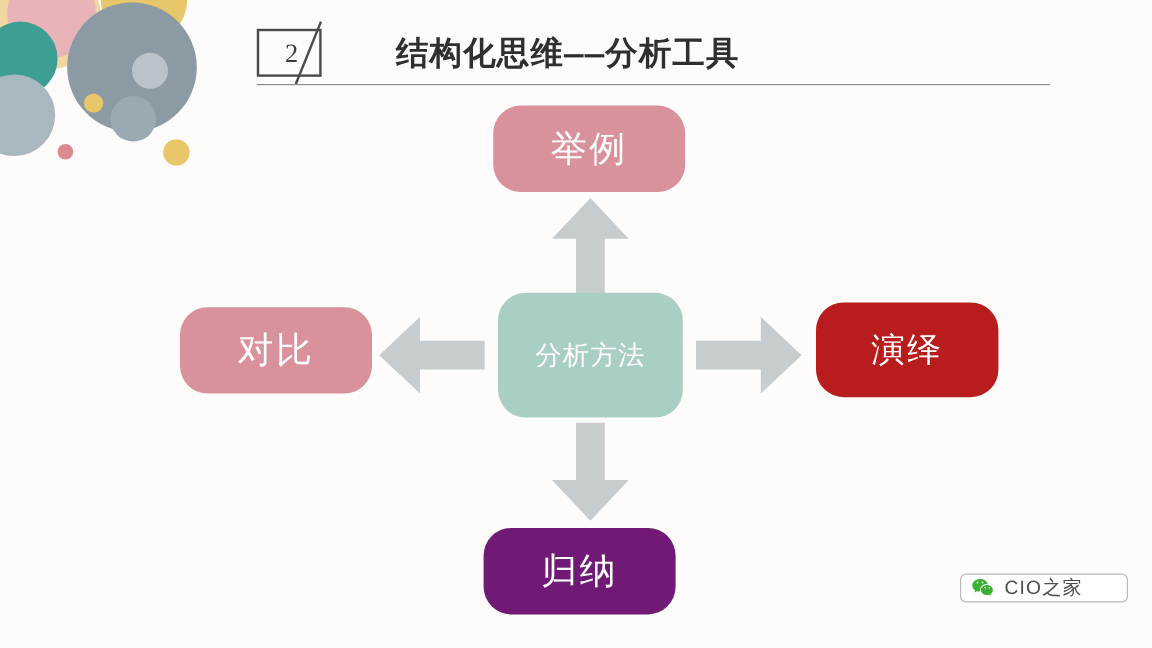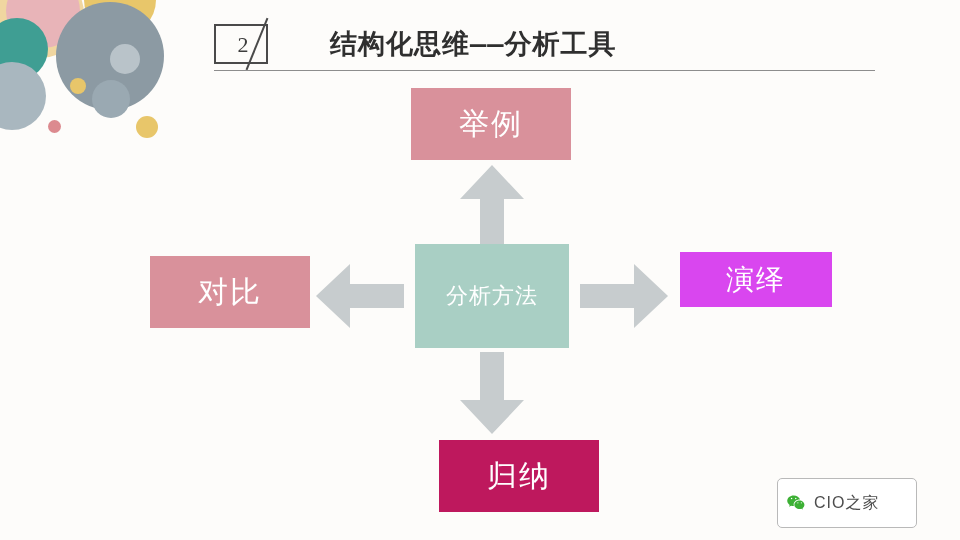--- a/index.html
+++ b/index.html
@@ -89,20 +89,21 @@
   
   .node {
     position: absolute;
     box-sizing: border-box;
     display: flex;
     align-items: center;
     justify-content: center;
     color: #ffffff;
     font-size: 30px;
     letter-spacing: 2px;
+    border-radius: 23px;
   }
   .node.shadowed::before {
     content: "";
     position: absolute;
     left: 8px;
     top: 8px;
     width: 100%;
     height: 100%;
     background: #e2e2e2;
     z-index: -1;
@@ -124,55 +125,54 @@
     top: 256px;
     width: 160px;
     height: 72px;
     background: #d9919b;
     text-align: right;
   }
   .node-right {
     left: 680px;
     top: 252px;
     width: 152px;
-    height: 55px;
-    background: #d946ef;
+    height: 79px;
+    background: #b91c1c;
     font-size: 28px;
   }
   .node-bottom {
     left: 403px;
     top: 440px;
     width: 160px;
     height: 72px;
-    background: #be185d;
-    margin-left: 36px;
+    background: #701a75;
   }
   .node-center {
     left: 415px;
     top: 244px;
     width: 154px;
     height: 104px;
     background: #a9cfc4;
     font-size: 22px;
     letter-spacing: 1px;
   }
 
   
   .arrow {
     position: absolute;
     fill: #c7ccce;
   }
 
   
   .wechat-badge {
     position: absolute;
-    left: 777px;
+    left: 800px;
     top: 478px;
     width: 140px;
-    height: 50px;
+    height: 24px;
     border: 1px solid #b9b9b9;
     border-radius: 5px;
     background: #ffffff;
     display: flex;
     align-items: center;
     box-sizing: border-box;
   }
   .wechat-icon {
     margin-left: 8px;
     width: 20px;

